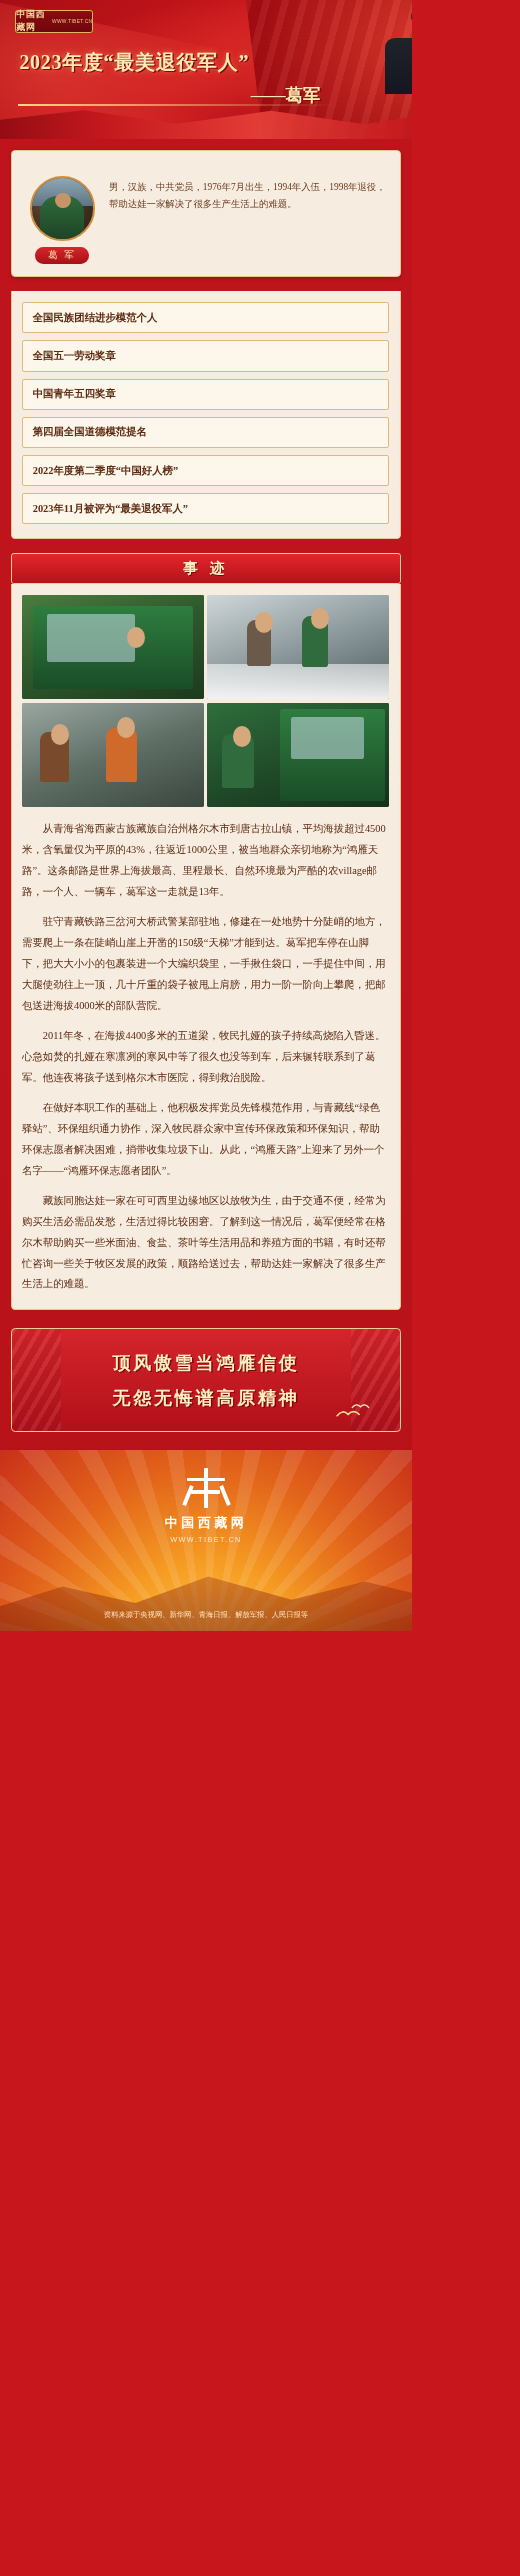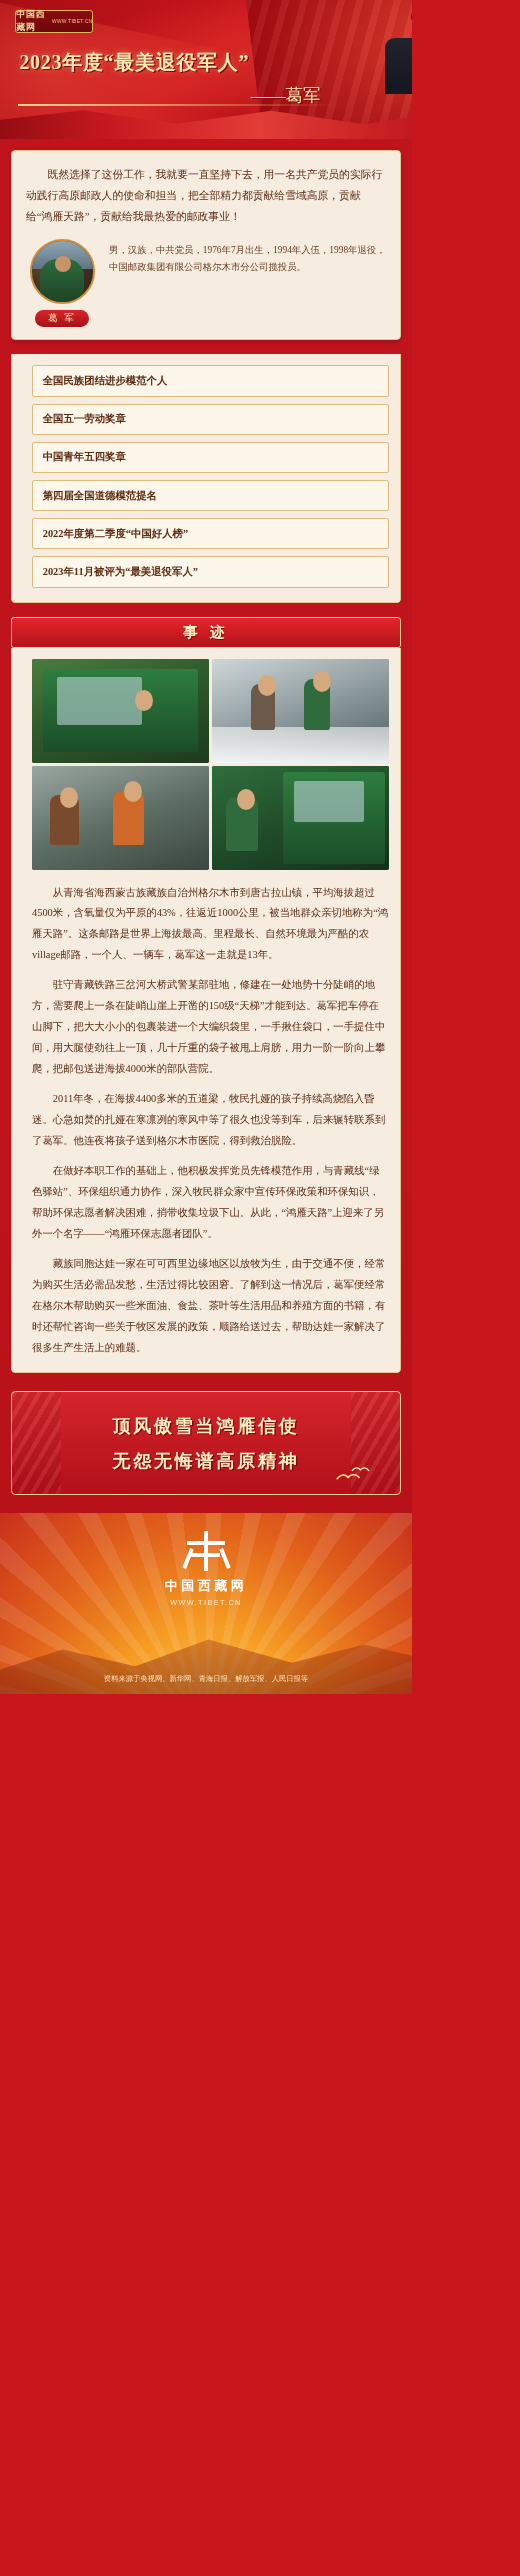--- a/index.html
+++ b/index.html
@@ -104,21 +104,21 @@
   .hero-title .l1 {
     font-size: 20px; font-weight: bold; color: #ffe9b0;
     text-shadow: 1.4px 1.4px 0 #7d0a0e, 0 0 7px rgba(255,200,120,.5);
     letter-spacing: 0.7px;
     font-family: "Liberation Serif", serif;
   }
   .hero-title .l2 {
     margin-top: 7px;
     text-align: right;
     padding-right: 25px;
-    font-size: 17.4px; font-weight: normal; color: #ffe9b0;
+    font-size: 17.4px; font-weight: bold; color: #ffe9b0;
     text-shadow: 1.4px 1.4px 0 #7d0a0e;
     font-family: "Liberation Serif", serif;
   }
   .hero-underline {
     position: absolute; left: 18px; top: 104px;
     width: 319px; height: 2.1px;
     background: linear-gradient(90deg, #ffd98a, rgba(255,217,138,0));
   }
   .ribbon-bottom {
     position: absolute; left: 0; bottom: 0; width: 521px; height: 32px;
@@ -205,21 +205,21 @@
   .sec-head .txt {
     color: #ffeec0; font-size: 14.6px; font-weight: bold; letter-spacing: 4.2px;
     font-family: "Liberation Serif", serif;
     text-shadow: 0.7px 0.7px 0 #7c070c;
   }
   .sec-body {
     background: #f6ece0;
     border: 1.4px solid #e6c78f;
     border-top: none;
     border-radius: 0 0 4.2px 4.2px;
-    padding: 11px 11px 14px 20px;
+    padding: 11px 11px 14px 10px;
   }
 
   
   .honor {
     background: #fdf6ea;
     border: 0.7px solid #ddb97c;
     border-radius: 2.1px;
     padding: 7.6px 9.7px;
     margin-bottom: 7px;
     font-size: 10.4px;
@@ -383,32 +383,31 @@
 
     <div class="hero-title">
       <div class="l1">2023年度“最美退役军人”</div>
       <div class="l2">——葛军</div>
     </div>
     <div class="hero-underline"></div>
     <div class="ribbon-bottom"></div>
   </div>
 
   <div class="card">
-    <div class="quote-text">既然选择了这份工作，我就要一直坚持下去，用一名共产党员的实际行动践行高原邮政人的使命和担当，把全部精力都贡献给雪域高原，贡献给“鸿雁天路”，贡献给我最热爱的邮政事业！</div>
 
     <div class="profile">
       <div class="avatar-wrap">
         <div class="avatar">
           <div class="a-sky"></div>
           <div class="a-coat"></div>
           <div class="a-face"></div>
         </div>
         <div class="name-tag">葛 军</div>
       </div>
-      <div class="bio">男，汉族，中共党员，1976年7月出生，1994年入伍，1998年退役，中国邮政集团有限公司格尔木市分公司揽投员。</div>
+      <div class="bio">男，汉族，中共党员，1976年7月出生，1994年入伍，1998年退役，帮助达娃一家解决了很多生产生活上的难题。</div>
     </div>
   </div>
 
   <div class="section">
     <div class="sec-body">
       <div class="honor">全国民族团结进步模范个人</div>
       <div class="honor">全国五一劳动奖章</div>
       <div class="honor">中国青年五四奖章</div>
       <div class="honor">第四届全国道德模范提名</div>
       <div class="honor">2022年度第二季度“中国好人榜”</div>

